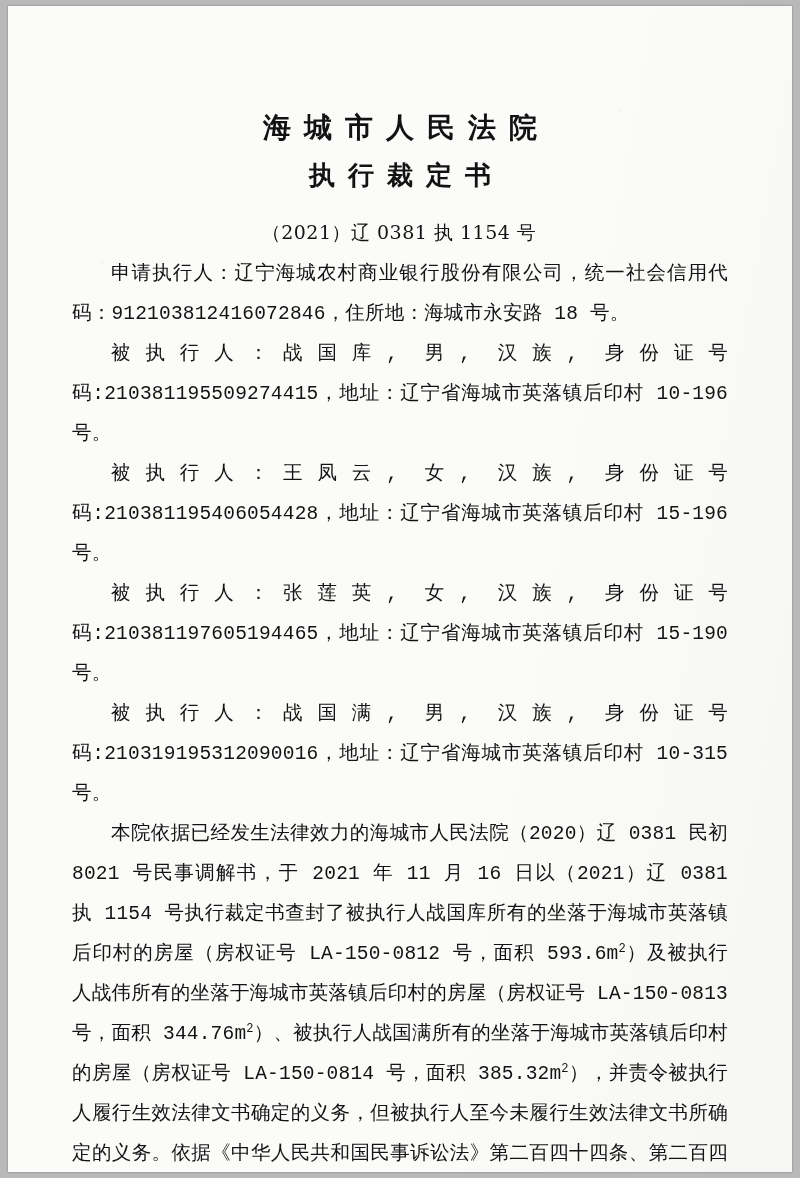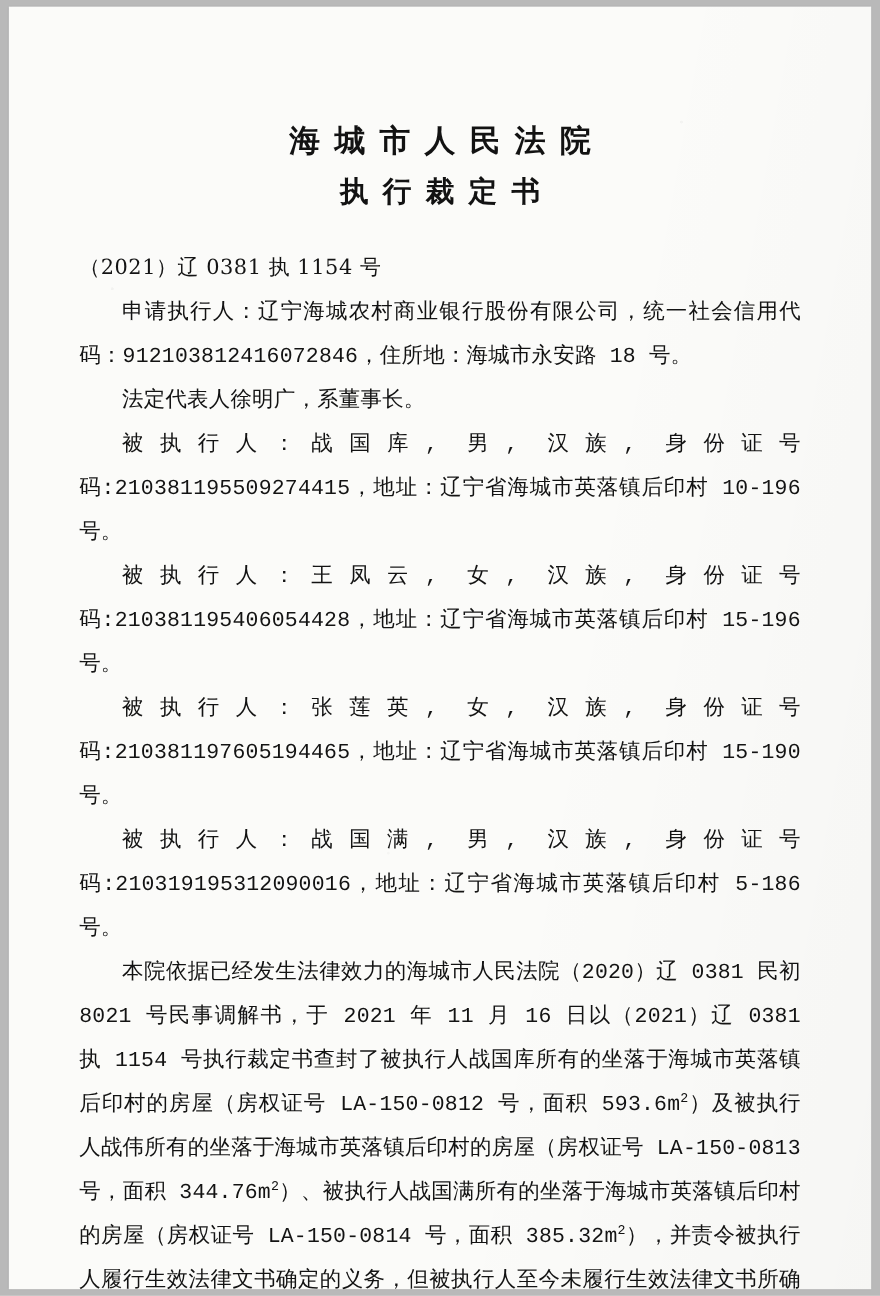--- a/index.html
+++ b/index.html
@@ -56,22 +56,22 @@
     font-size: 26px;
     font-weight: bold;
     letter-spacing: 13px;
     color: #121212;
     text-indent: 13px;
     margin-top: 14px;
     line-height: 1.25;
     text-align: center;
   }
   .case-no {
-    margin-top: 38px;
-    text-align: left;
+    margin-top: 28px;
+    text-align: center;
     font-size: 19px;
     color: #141414;
     letter-spacing: 0.5px;
     padding-right: 2px;
   }
   .body-text {
     margin-top: 8px;
   }
   .para {
     font-size: 19.5px;
@@ -98,23 +98,22 @@
 
     <div class="title-block">
       <div class="title-main">海城市人民法院</div>
       <div class="title-sub">执行裁定书</div>
     </div>
 
     <div class="case-no">（2021）辽 0381 执 1154 号</div>
 
     <div class="body-text">
       <p class="para">申请执行人：辽宁海城农村商业银行股份有限公司，统一社会信用代码：912103812416072846，住所地：海城市永安路 18 号。</p>
-      <p class="para">法定代表人徐明广，系董事长。</p>
       <p class="para">被执行人：战国库, 男, 汉族, 身份证号码:210381195509274415，地址：辽宁省海城市英落镇后印村 10-196 号。</p>
       <p class="para">被执行人：王凤云, 女, 汉族, 身份证号码:210381195406054428，地址：辽宁省海城市英落镇后印村 15-196 号。</p>
       <p class="para">被执行人：张莲英, 女, 汉族, 身份证号码:210381197605194465，地址：辽宁省海城市英落镇后印村 15-190 号。</p>
-      <p class="para">被执行人：战国满, 男, 汉族, 身份证号码:210319195312090016，地址：辽宁省海城市英落镇后印村 5-186 号。</p>
+      <p class="para">被执行人：战国满, 男, 汉族, 身份证号码:210319195312090016，地址：辽宁省海城市英落镇后印村 10-315 号。</p>
 
       <p class="para"><span>本院依据已经发生法律效力的海城市人民法院（2020）辽 0381 民初 8021 号民事调解书，于 2021 年 11 月 16 日以（2021）辽 0381 执 1154 号执行裁定书查封了被执行人战国库所有的坐落于海城市英落镇后印村的房屋（房权证号 LA-150-0812 号，面积 593.6m</span><sup>2</sup><span>）及被执行人战伟所有的坐落于海城市英落镇后印村的房屋（房权证号 LA-150-0813 号，面积 344.76m</span><sup>2</sup><span>）、被执行人战国满所有的坐落于海城市英落镇后印村的房屋（房权证号 LA-150-0814 号，面积 385.32m</span><sup>2</sup><span>），并责令被执行人履行生效法律文书确定的义务，但被执行人至今未履行生效法律文书所确定的义务。依据《中华人民共和国民事诉讼法》第二百四十四条、第二百四十七条和《最高人民法院关于人民法院民事执行中拍卖、变卖财产的规定》第一条规定，</span></p>
     </div>
 
   </div>
 </div>
 
 </body></html>

